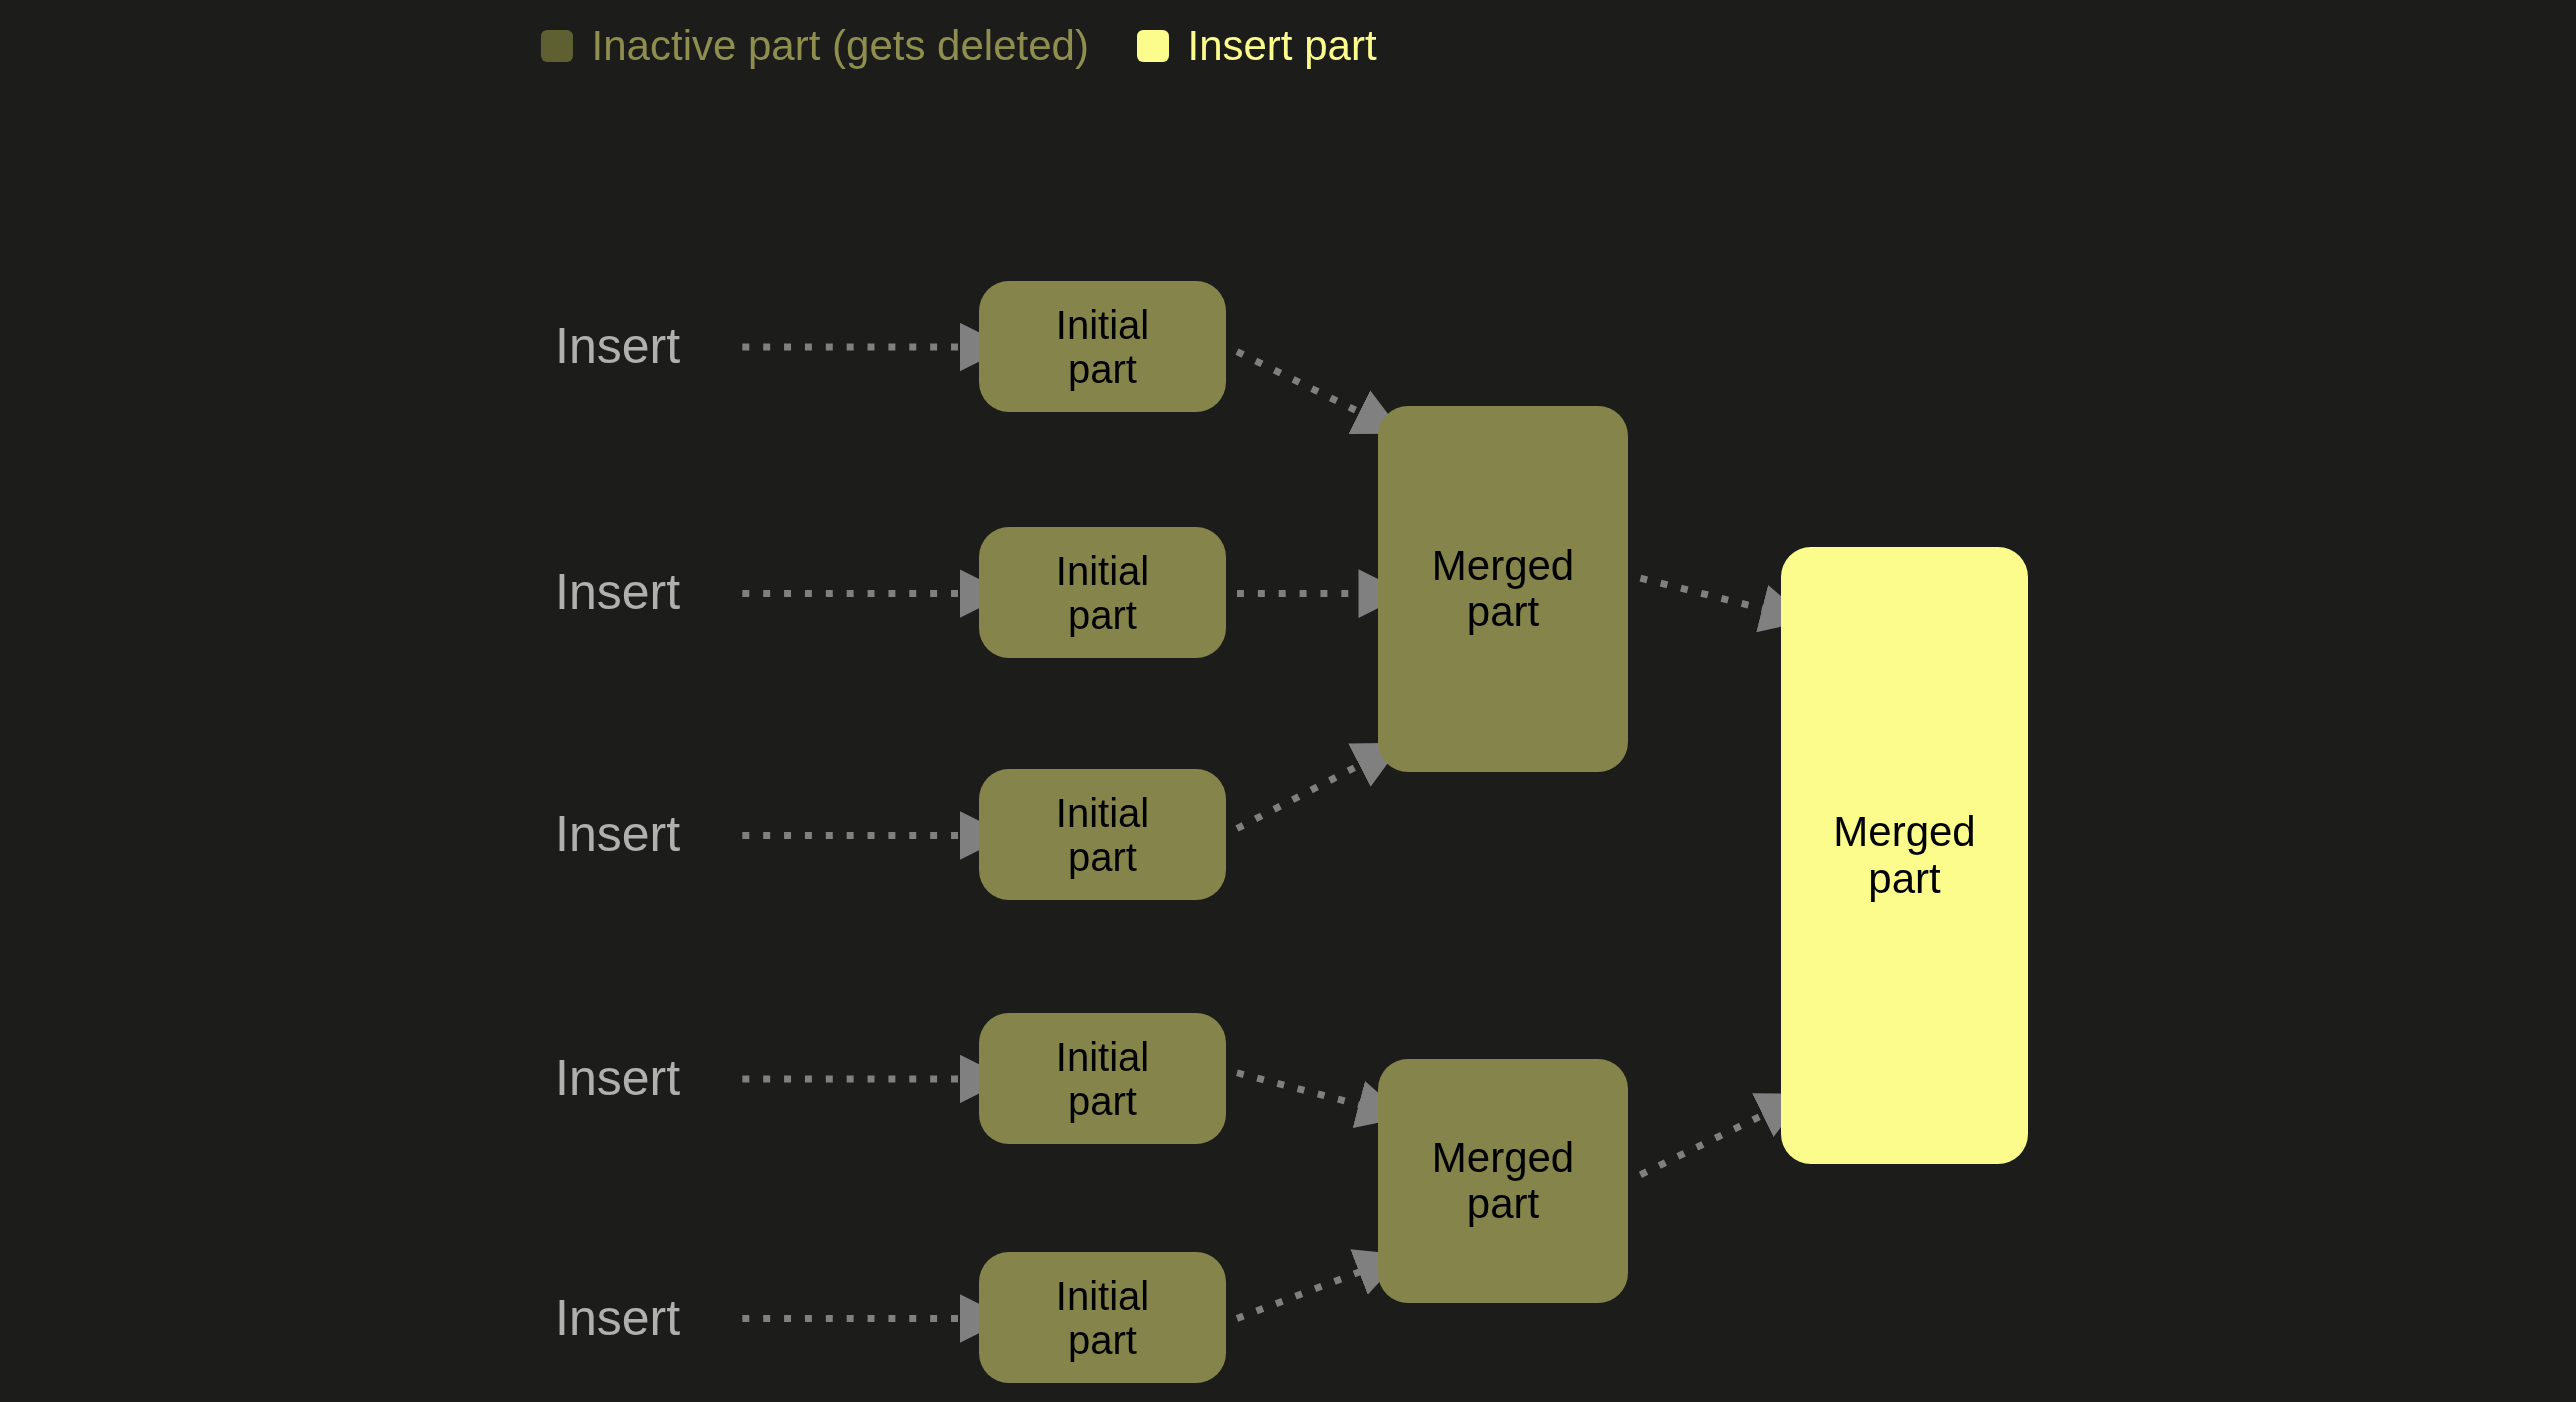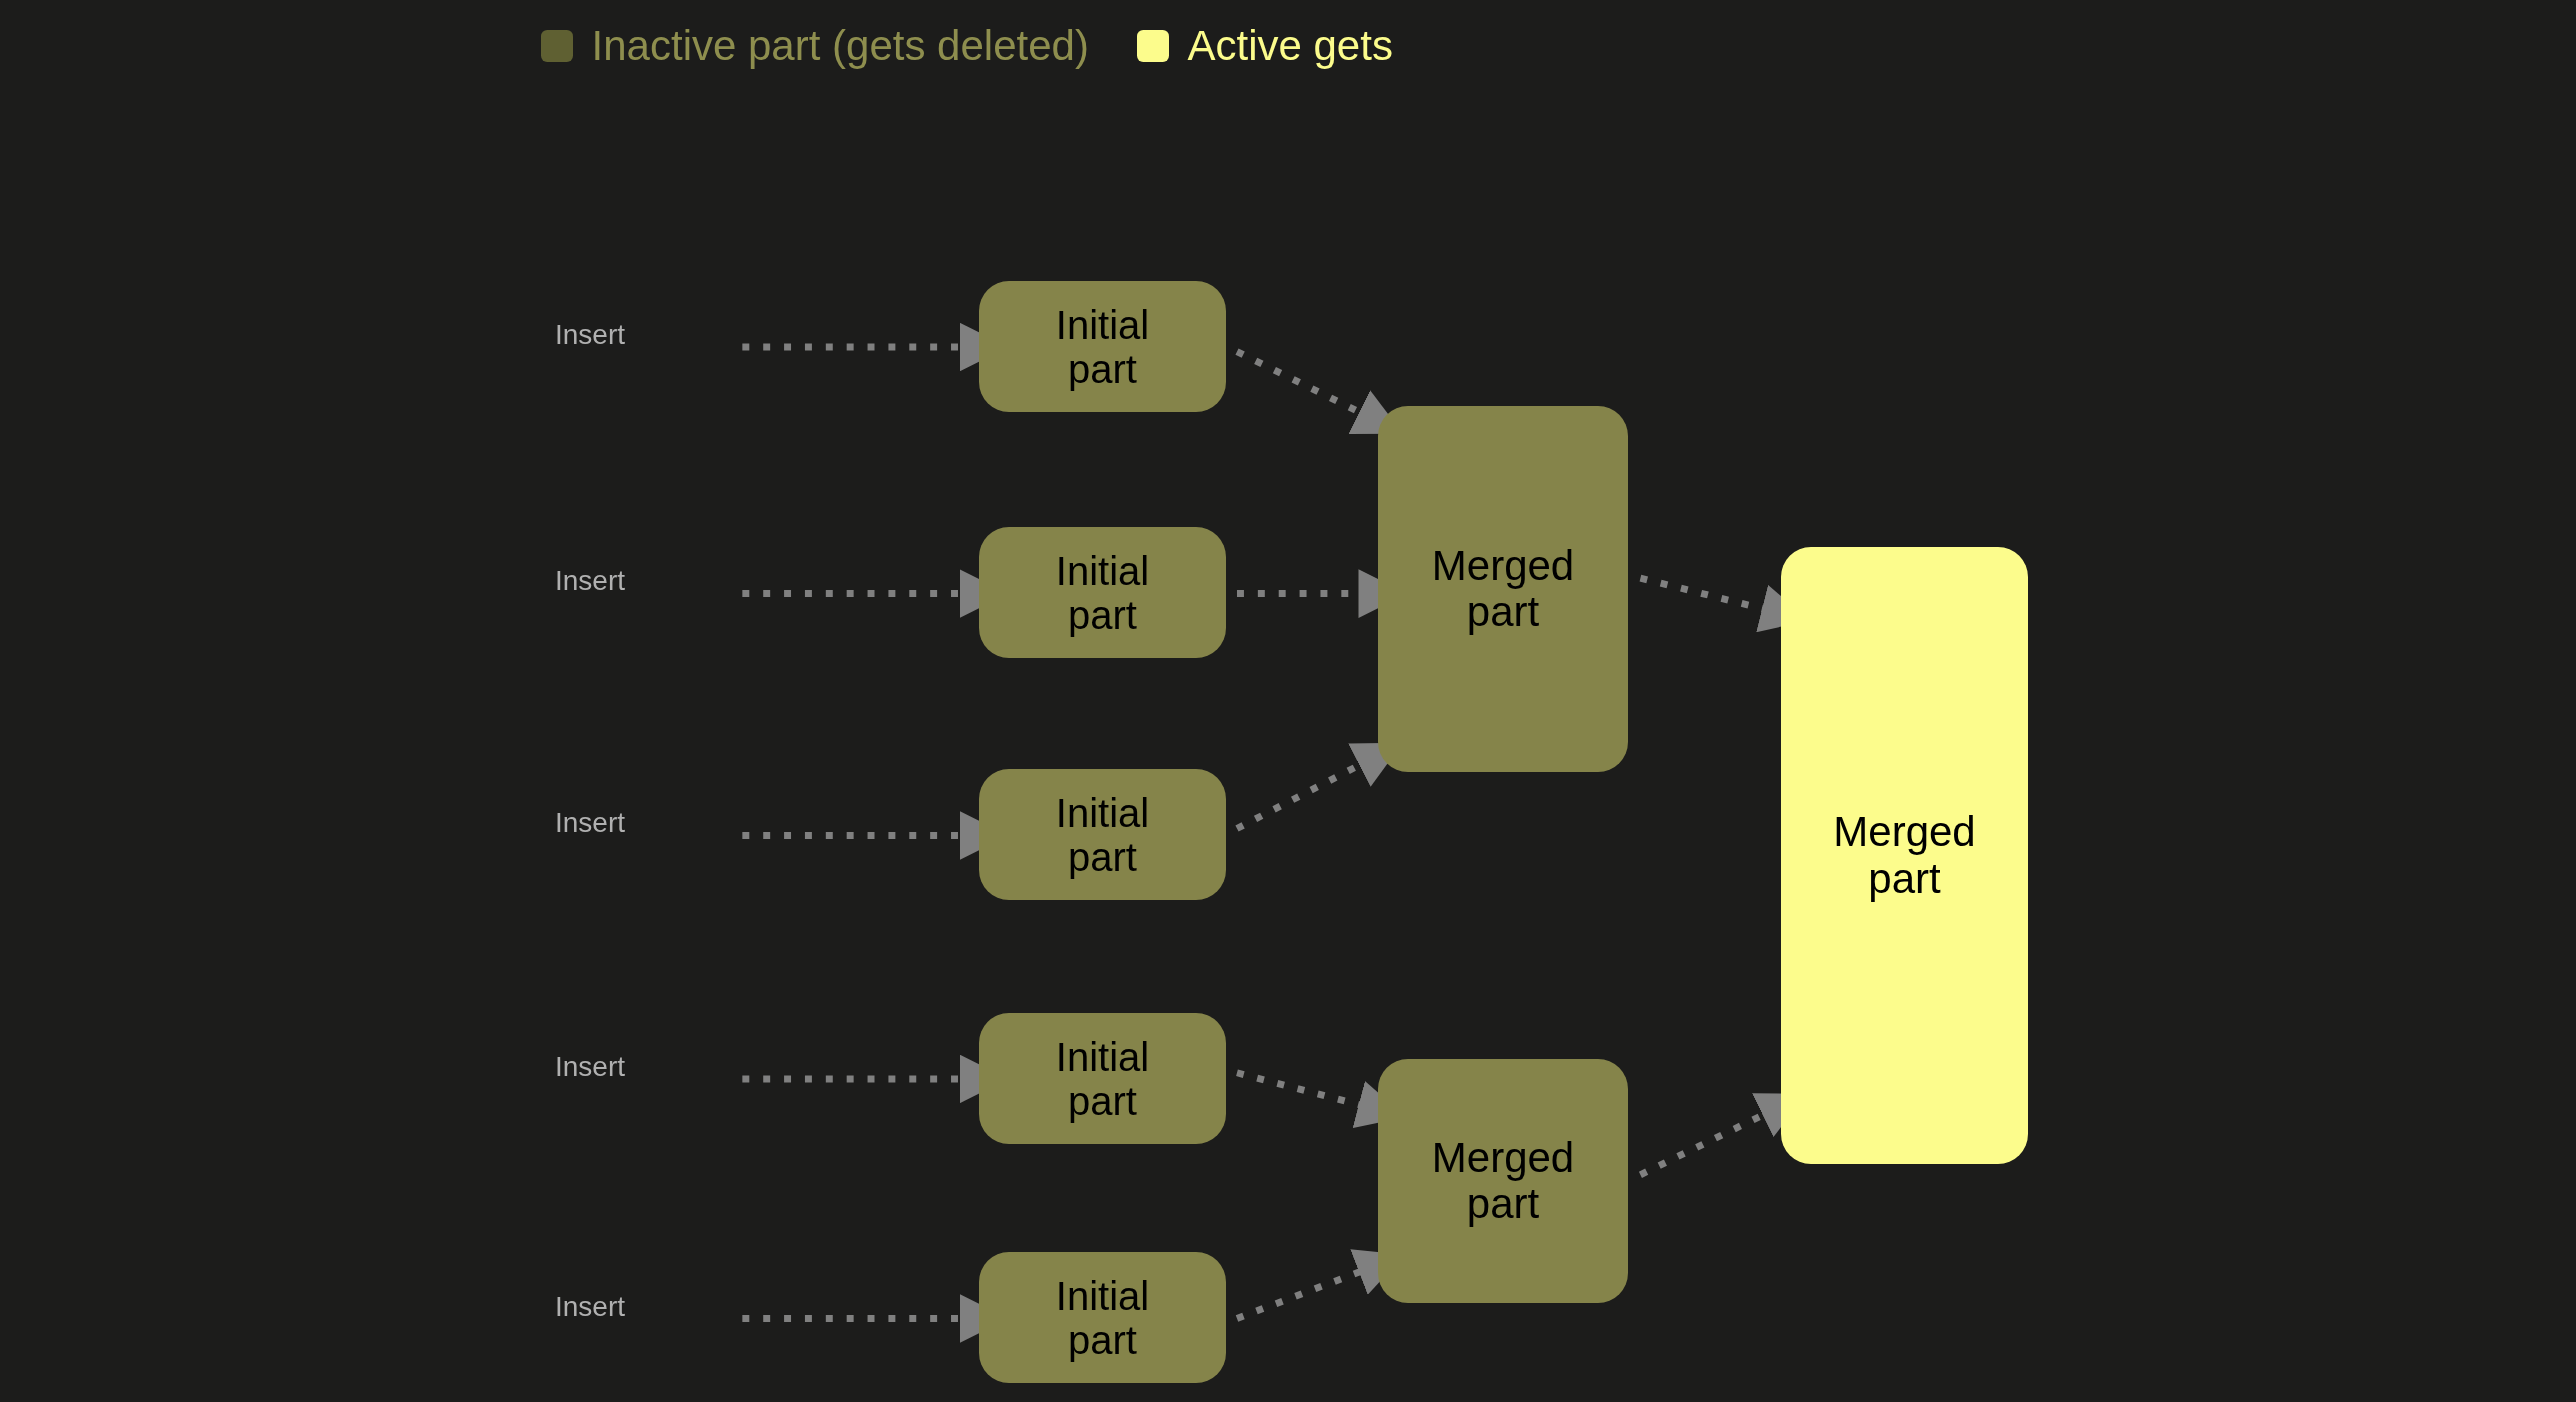--- a/index.html
+++ b/index.html
@@ -70,38 +70,38 @@
   }
   .node.inactive { background: #85844a; }
   .node.active   { background: #fcfc8c; }
 
   .node-label { display: block; }
 
   
   .src-label {
     position: absolute;
     color: #b0b0b0;
-    font-size: 28px;
+    font-size: 50px;
     line-height: 1;
     white-space: nowrap;
   }
 </style>
 </head>
 <body>
 
 <div id="stage">
 
   <div id="legend">
     <div class="legend-item inactive">
       <span class="legend-swatch"></span>
       <span class="legend-label">Inactive part (gets deleted)</span>
     </div>
     <div class="legend-item active">
       <span class="legend-swatch"></span>
-      <span class="legend-label">Active gets</span>
+      <span class="legend-label">Insert part</span>
     </div>
   </div>
 
   <svg id="edges" viewBox="0 0 3332 1814">
     <defs>
       <marker id="arrowhead" markerWidth="7" markerHeight="7" refX="1.2" refY="3.5" orient="auto" markerUnits="strokeWidth">
         <path d="M0,0 L7,3.5 L0,7 z" fill="#808080"></path>
       </marker>
     </defs>
     <g id="edge-group" stroke="#808080" stroke-width="9" stroke-dasharray="9 18" stroke-linecap="butt" fill="none">

